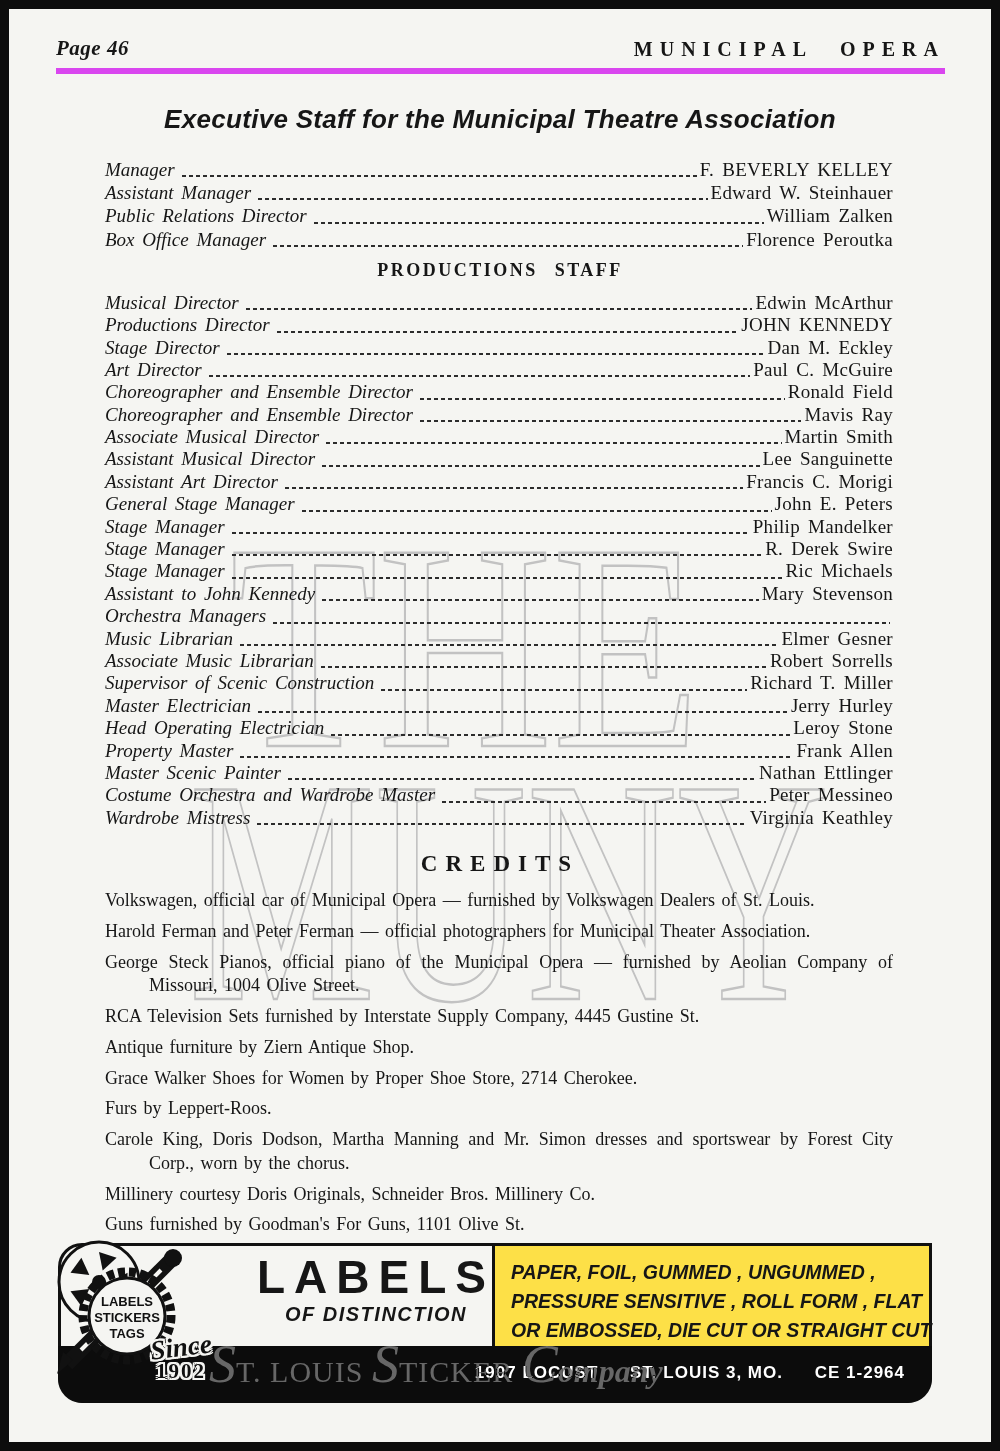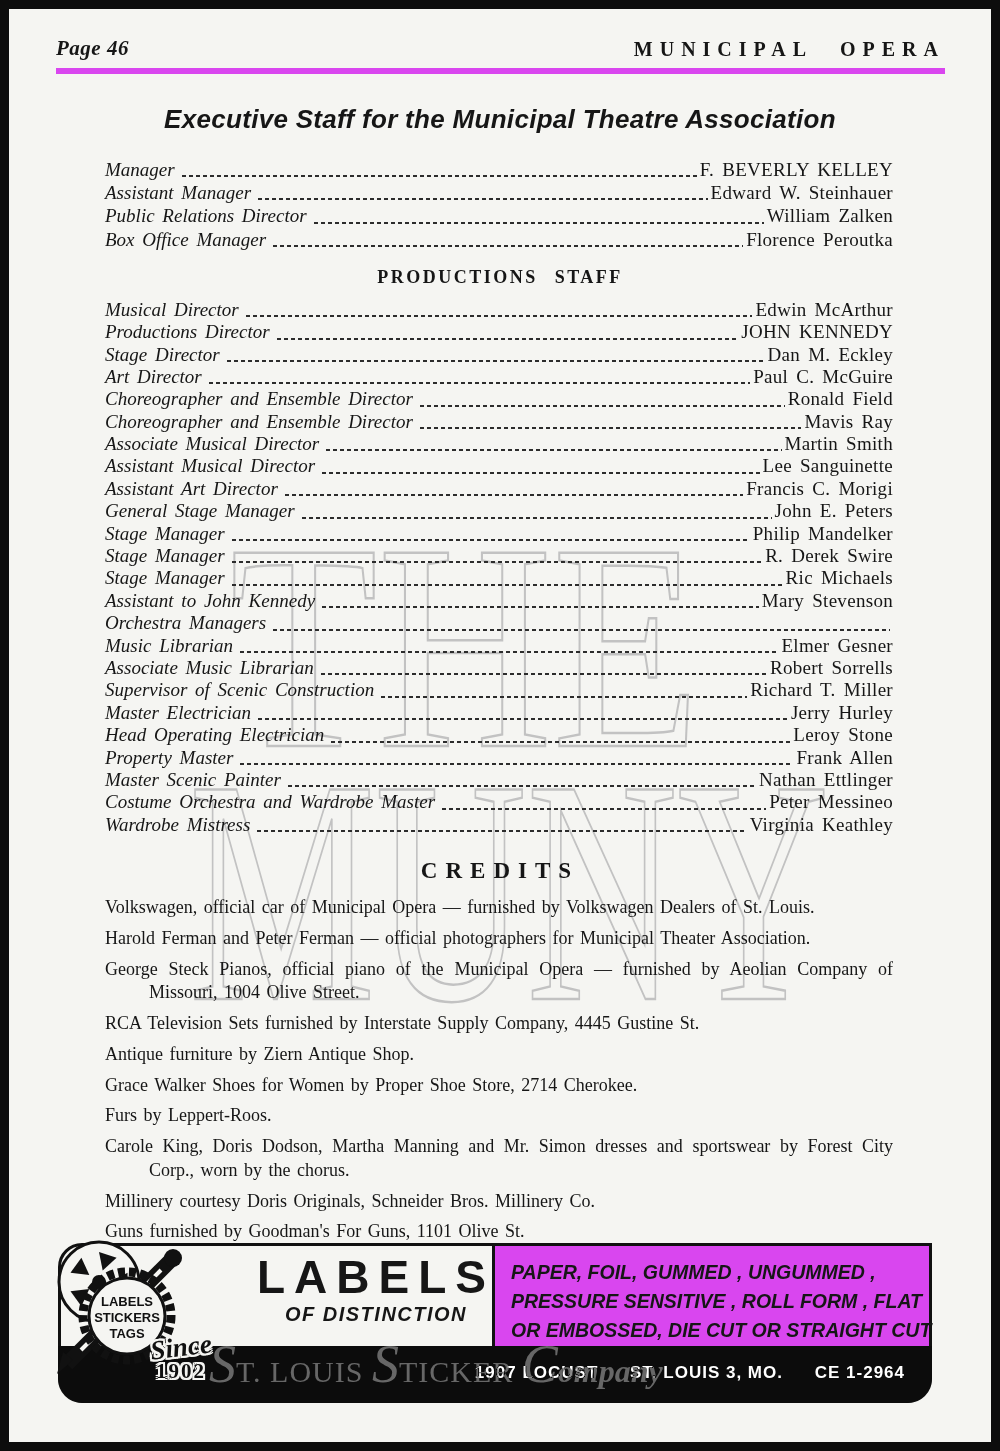--- a/index.html
+++ b/index.html
@@ -36,21 +36,21 @@
     font-size:20px; font-weight:bold; letter-spacing:7px; word-spacing:16px;
   }
 
   
   .exec-title {
     margin-top:30px; text-align:center;
     font-family:"Liberation Sans","DejaVu Sans",sans-serif;
     font-size:26px; font-weight:bold; font-style:italic; letter-spacing:0.3px;
   }
   .staff-heading {
-    margin-top:16px; text-align:center;
+    margin-top:9px; text-align:center;
     font-size:18px; font-weight:600; letter-spacing:2.5px; word-spacing:10px;
   }
   .credits-heading {
     margin-top:22px; text-align:center;
     font-size:23px; font-weight:600; letter-spacing:8px;
   }
 
   
   .rows { margin:23px 98px 0 96px; }
   .rows.tight { margin-top:11px; }
@@ -100,21 +100,21 @@
   }
   .since-word { display:block; font-style:italic; font-weight:bold; font-size:27px; transform:rotate(-7deg); }
   .since-year { display:block; font-weight:bold; font-size:21px; letter-spacing:2px; margin-top:-4px; }
   .brand { position:absolute; left:160px; top:8px; width:310px; text-align:center; font-family:"Liberation Sans","DejaVu Sans",sans-serif; }
   .brand-main { font-size:46px; font-weight:800; letter-spacing:9px; line-height:1; }
   .brand-sub { font-size:20px; font-weight:bold; font-style:italic; letter-spacing:1.5px; margin-top:3px; }
   .products-box {
     position:absolute; top:-3px; right:-3px;
     width:440px; height:110px;
     border:3px solid #111; box-sizing:border-box;
-    background:#d946ef;
+    background:#fde047;
     padding:12px 14px 0 16px;
     font-family:"Liberation Sans","DejaVu Sans",sans-serif;
     font-weight:bold; font-style:italic; font-size:19.5px; line-height:1.48;
   }
   .products-box div { white-space:nowrap; }
   .ad-bar {
     position:absolute; left:-3px; right:-3px; bottom:-3px; height:57px;
     background:#0c0c0c; border-radius:0 0 26px 26px;
   }
   .company {

